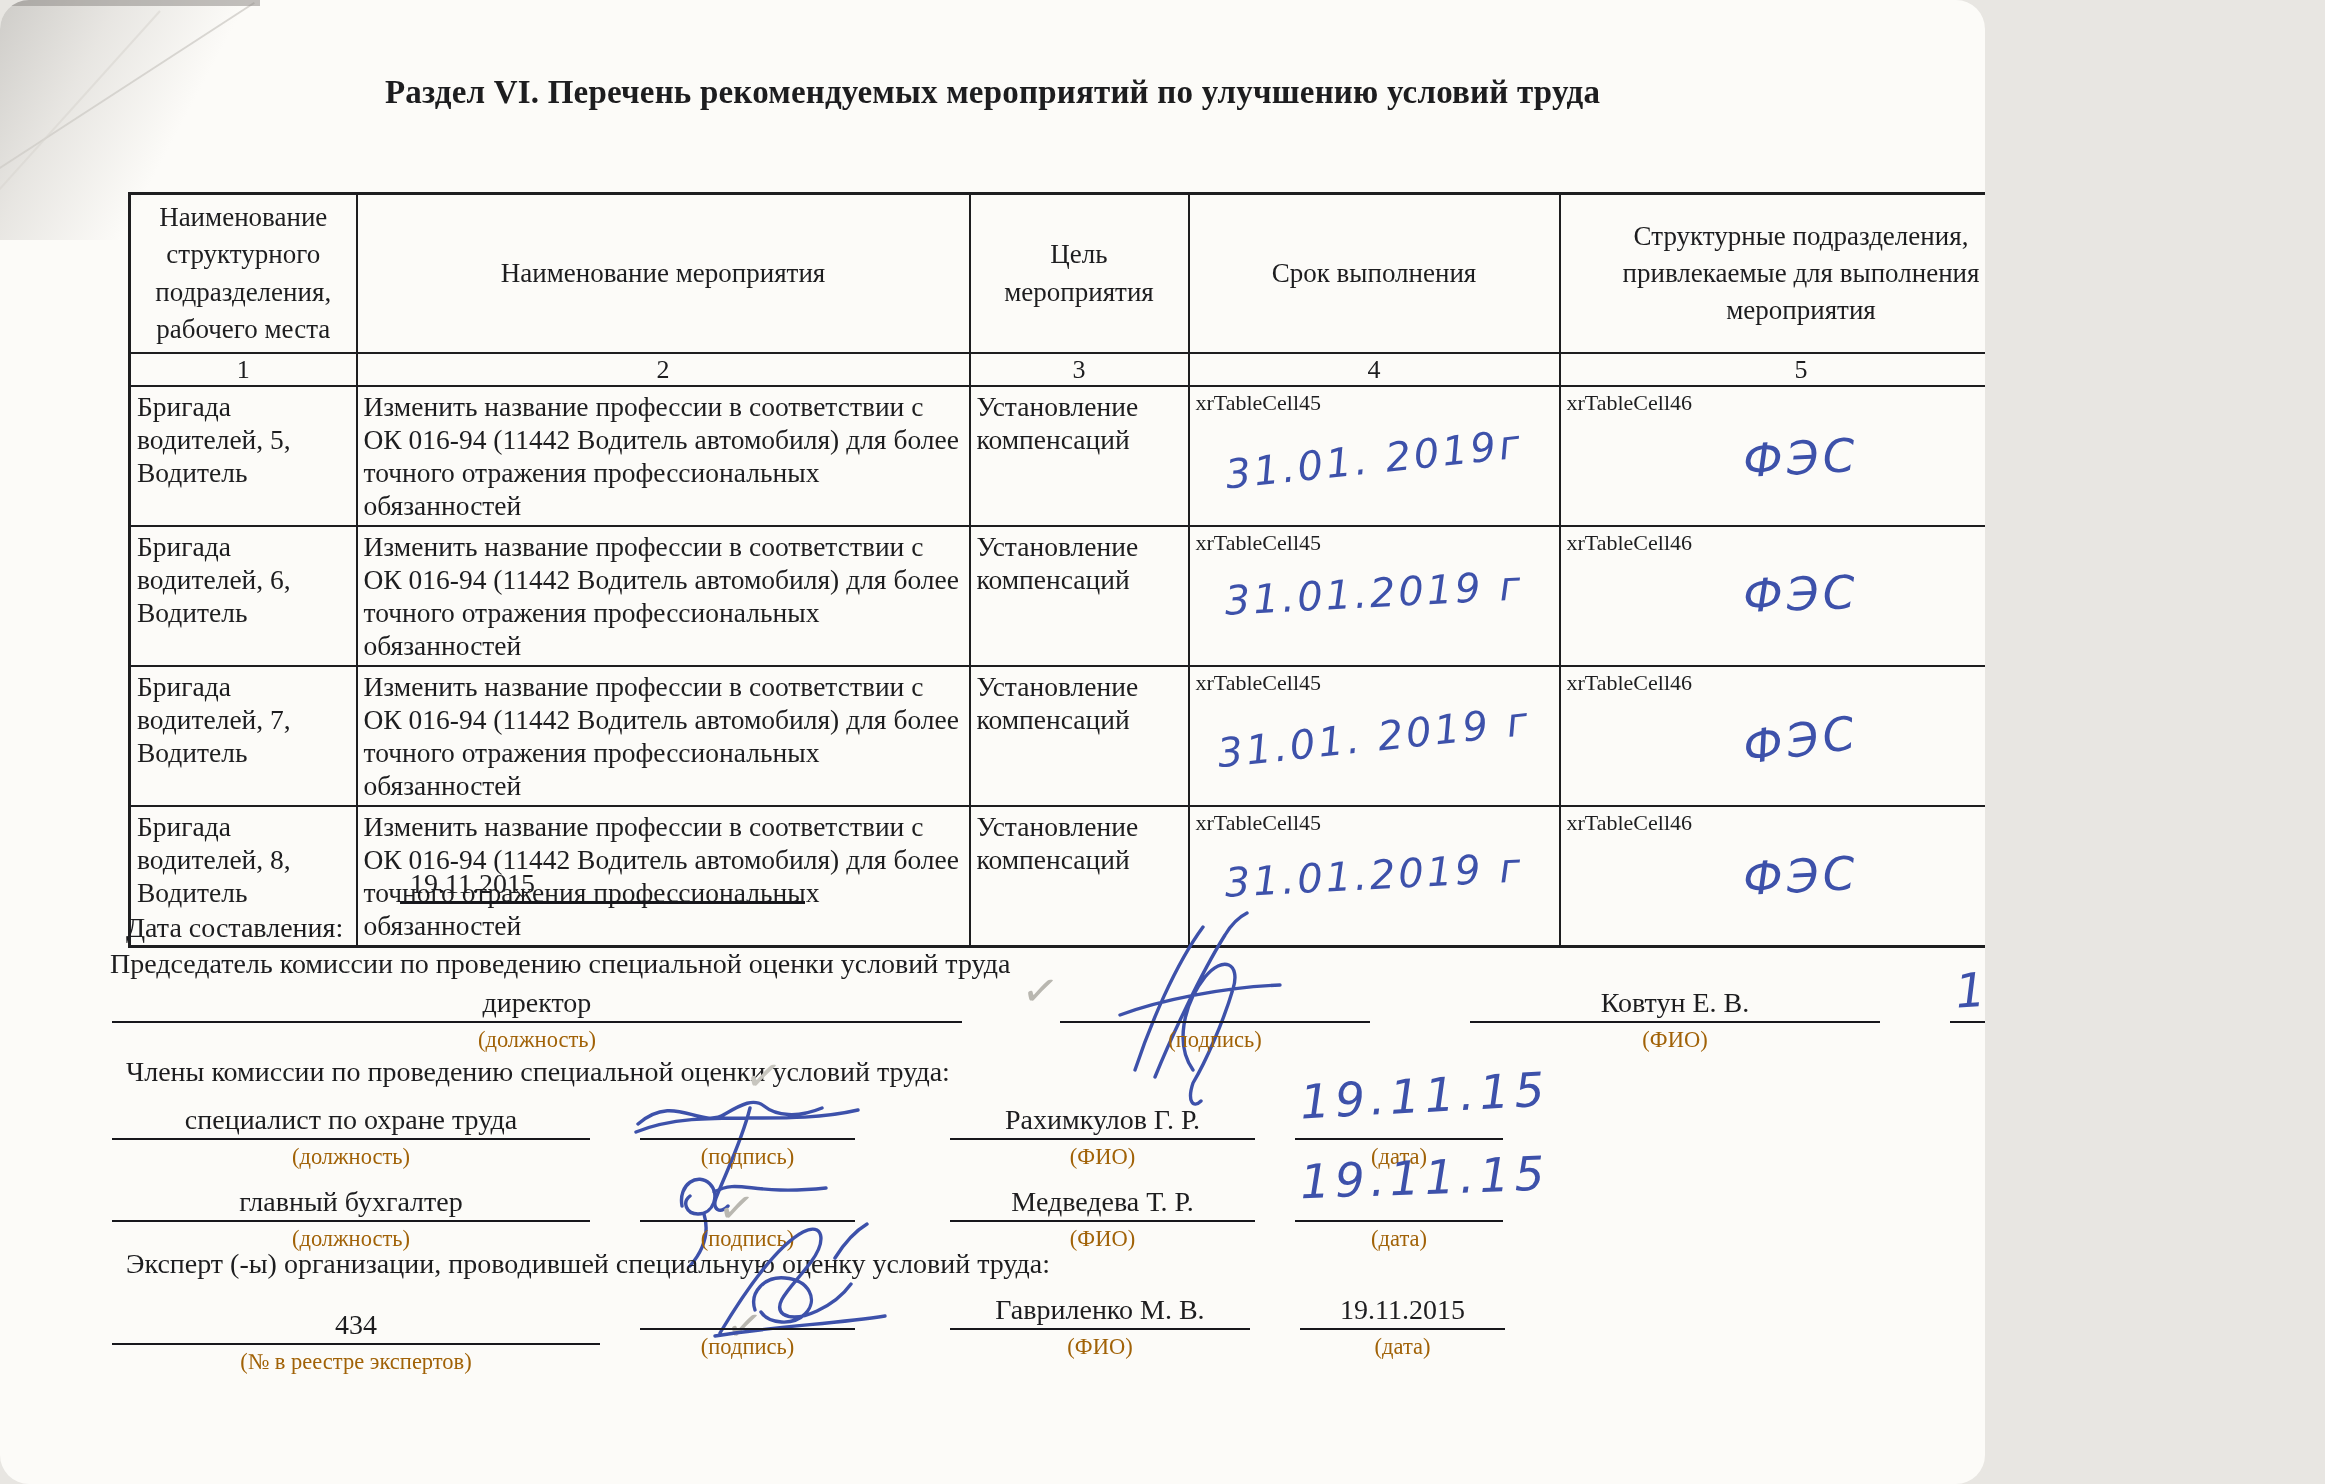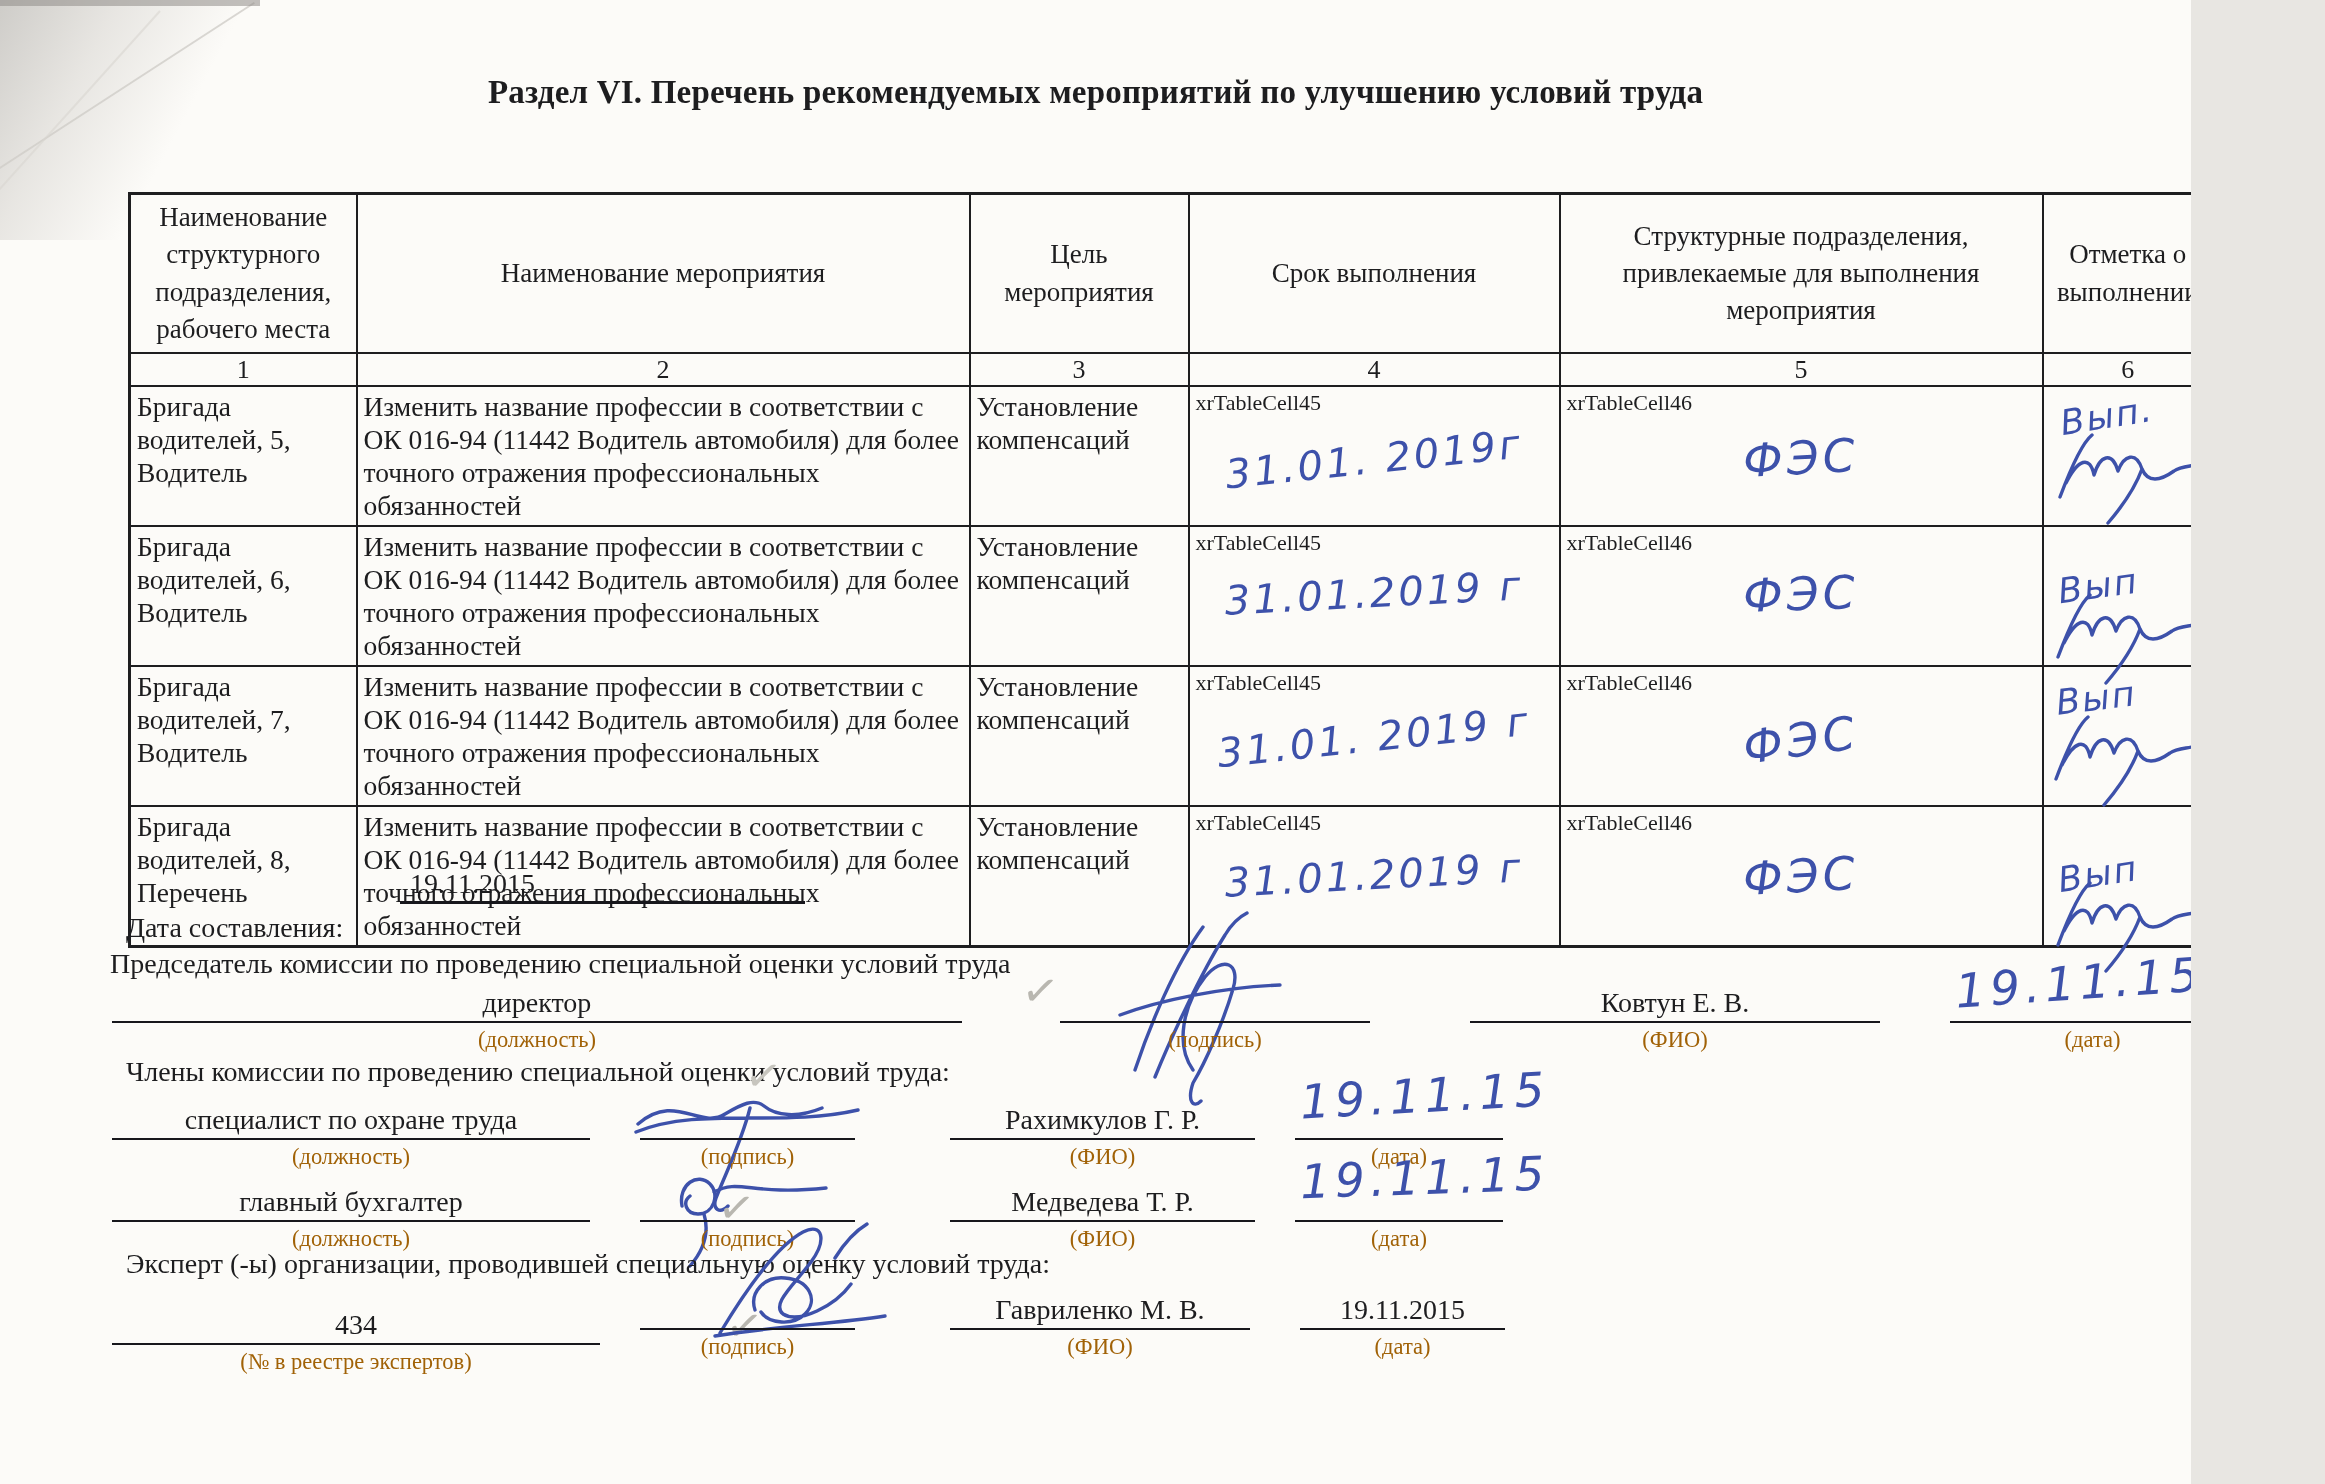--- a/index.html
+++ b/index.html
@@ -1,20 +1,21 @@
 <!DOCTYPE html>
 <html><head>
 <meta charset="utf-8">
 <style>
   html,body{margin:0;padding:0;background:#e8e6e2;}
   .page{
-    position:relative;width:2191px;height:1484px;overflow:hidden;
+    position:relative;width:1985px;height:1484px;overflow:hidden;
     background:#fcfbf8;
     font-family:"Liberation Serif", serif;
     color:#1d1d1f;
+    border-radius:29px;
   }
   
   .curl{position:absolute;left:0;top:0;width:300px;height:240px;
     background:linear-gradient(118deg,#c6c4c0 0%,#e4e2de 28%,rgba(252,251,248,0) 58%);
     opacity:.85;pointer-events:none;}
   .crease1{position:absolute;left:-14px;top:176px;width:320px;height:2px;background:#cfcdc8;
     transform:rotate(-33deg);transform-origin:0 50%;opacity:.8;}
   .crease2{position:absolute;left:160px;top:10px;width:300px;height:2px;background:#d8d6d1;
     transform:rotate(132deg);transform-origin:0 50%;opacity:.6;}
   .topedge{position:absolute;left:0;top:0;width:260px;height:6px;background:#8f8d89;opacity:.55;}
@@ -173,21 +174,21 @@
       </td>
       <td>
         <span class="hw hw-vyp">Вып</span>
         <svg class="sig vypsig" width="160" height="100" viewBox="0 0 160 100">
           <path d="M12 70 C 24 38 34 16 44 8 M18 56 C 30 32 42 28 46 48 C 52 28 64 24 70 44 C 76 28 88 24 94 42 C 100 56 112 54 126 44 C 134 38 146 40 154 36 M94 42 C 86 64 72 82 60 96"></path>
         </svg>
       </td>
     </tr>
 
     <tr class="data r3">
-      <td class="c-unit">Бригада водителей, 8, Перечень</td>
+      <td class="c-unit">Бригада водителей, 8, Водитель</td>
       <td class="c-measure">Изменить название профессии в соответствии с ОК 016-94 (11442 Водитель автомобиля) для более точного отражения профессиональных обязанностей</td>
       <td>Установление компенсаций</td>
       <td>
         <div class="ph">xrTableCell45</div>
         <span class="hw hw-date">31.01.2019 г</span>
       </td>
       <td>
         <div class="ph">xrTableCell46</div>
         <span class="hw hw-dept">ФЭС</span>
       </td>

